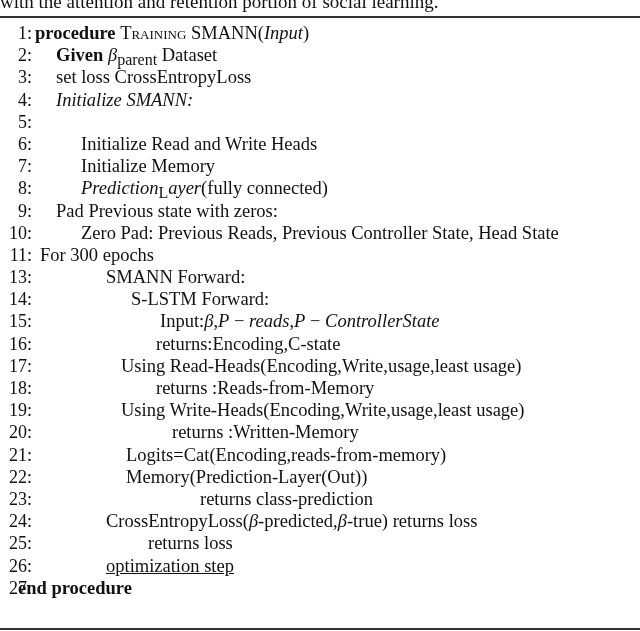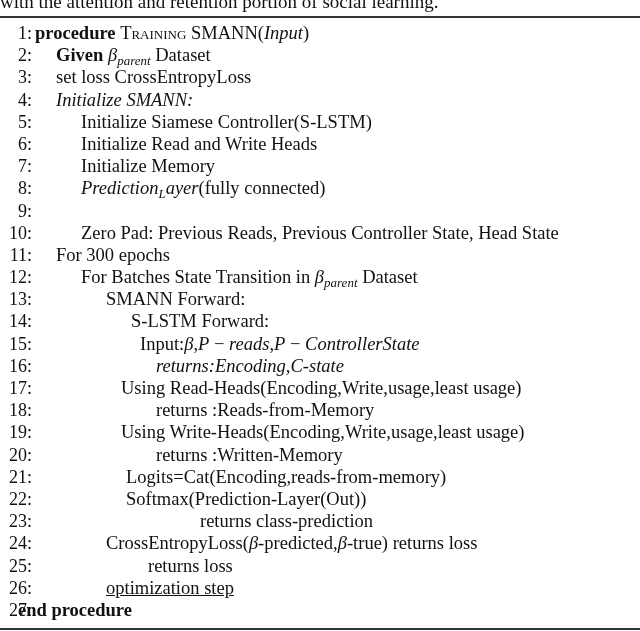--- a/index.html
+++ b/index.html
@@ -19,21 +19,21 @@
     position: relative; height: 22.2px; line-height: 22.2px;
     font-size: 18.5px; white-space: nowrap;
   }
   .num {
     position: absolute; right: 608px; text-align: right; font-size: 18px;
   }
   .body { position: absolute; white-space: nowrap; }
   .kw { font-weight: bold; }
   .sc { font-variant: small-caps; text-align: center; }
   .m { font-style: italic; }
-  .sub { font-size: 13px; font-style: italic; vertical-align: -4px; }
+  .sub { font-size: 16px; vertical-align: -4px; }
 </style>
 </head>
 <body>
 
 <div class="caption">with the attention and retention portion of social learning.</div>
 <div class="rule top"></div>
 
 <div class="algo" id="algo">
     <div class="line">
       <span class="num">1:</span>
@@ -46,88 +46,84 @@
     <div class="line">
       <span class="num">3:</span>
       <span class="body" style="left: 56px;"><span>set loss CrossEntropyLoss</span></span>
     </div>
     <div class="line">
       <span class="num">4:</span>
       <span class="body" style="left: 56px; font-style: italic;"><span>Initialize SMANN:</span></span>
     </div>
     <div class="line">
       <span class="num">5:</span>
-      <span class="body" style="left: 81px;"><span>Initialize Siamese Controller(S-LSTM)</span></span>
     </div>
     <div class="line">
       <span class="num">6:</span>
       <span class="body" style="left: 81px;"><span>Initialize Read and Write Heads</span></span>
     </div>
     <div class="line">
       <span class="num">7:</span>
       <span class="body" style="left: 81px;"><span>Initialize Memory</span></span>
     </div>
     <div class="line">
       <span class="num">8:</span>
       <span class="body" style="left: 81px;"><span class="m">Prediction</span><span class="sub">L</span><span class="m">ayer</span><span>(fully connected)</span></span>
     </div>
     <div class="line">
       <span class="num">9:</span>
+      <span class="body" style="left: 56px;"><span>Pad Previous state with zeros:</span></span>
     </div>
     <div class="line">
       <span class="num">10:</span>
       <span class="body" style="left: 81px;"><span>Zero Pad: Previous Reads, Previous Controller State, Head State</span></span>
     </div>
     <div class="line">
       <span class="num">11:</span>
-      <span class="body" style="left: 56px;"><span>For 300 epochs</span></span>
-    </div>
-    <div class="line">
-      <span class="num">12:</span>
-      <span class="body" style="left: 81px;"><span>For Batches State Transition in </span><span class="m">β</span><span class="sub">parent</span><span> Dataset</span></span>
+      <span class="body" style="left: 40px;"><span>For 300 epochs</span></span>
     </div>
     <div class="line">
       <span class="num">13:</span>
       <span class="body" style="left: 106px;"><span>SMANN Forward:</span></span>
     </div>
     <div class="line">
       <span class="num">14:</span>
       <span class="body" style="left: 131px;"><span>S-LSTM Forward:</span></span>
     </div>
     <div class="line">
       <span class="num">15:</span>
-      <span class="body" style="left: 140px;"><span>Input:</span><span class="m">β</span><span>,</span><span class="m">P</span><span> − </span><span class="m">reads</span><span>,</span><span class="m">P</span><span> − </span><span class="m">ControllerState</span></span>
+      <span class="body" style="left: 160px;"><span>Input:</span><span class="m">β</span><span>,</span><span class="m">P</span><span> − </span><span class="m">reads</span><span>,</span><span class="m">P</span><span> − </span><span class="m">ControllerState</span></span>
     </div>
     <div class="line">
       <span class="num">16:</span>
-      <span class="body" style="left: 156px; font-style: italic;"><span>returns:Encoding,C-state</span></span>
+      <span class="body" style="left: 156px;"><span>returns:Encoding,C-state</span></span>
     </div>
     <div class="line">
       <span class="num">17:</span>
       <span class="body" style="left: 121px;"><span>Using Read-Heads(Encoding,Write,usage,least usage)</span></span>
     </div>
     <div class="line">
       <span class="num">18:</span>
       <span class="body" style="left: 156px;"><span>returns :Reads-from-Memory</span></span>
     </div>
     <div class="line">
       <span class="num">19:</span>
       <span class="body" style="left: 121px;"><span>Using Write-Heads(Encoding,Write,usage,least usage)</span></span>
     </div>
     <div class="line">
       <span class="num">20:</span>
-      <span class="body" style="left: 156px;"><span>returns :Written-Memory</span></span>
+      <span class="body" style="left: 172px;"><span>returns :Written-Memory</span></span>
     </div>
     <div class="line">
       <span class="num">21:</span>
       <span class="body" style="left: 126px;"><span>Logits=Cat(Encoding,reads-from-memory)</span></span>
     </div>
     <div class="line">
       <span class="num">22:</span>
-      <span class="body" style="left: 126px;"><span>Softmax(Prediction-Layer(Out))</span></span>
+      <span class="body" style="left: 126px;"><span>Memory(Prediction-Layer(Out))</span></span>
     </div>
     <div class="line">
       <span class="num">23:</span>
       <span class="body" style="left: 156px; margin-left: 44px;"><span>returns class-prediction</span></span>
     </div>
     <div class="line">
       <span class="num">24:</span>
       <span class="body" style="left: 106px;"><span>CrossEntropyLoss(</span><span class="m">β</span><span>-predicted,</span><span class="m">β</span><span>-true) returns loss</span></span>
     </div>
     <div class="line">

